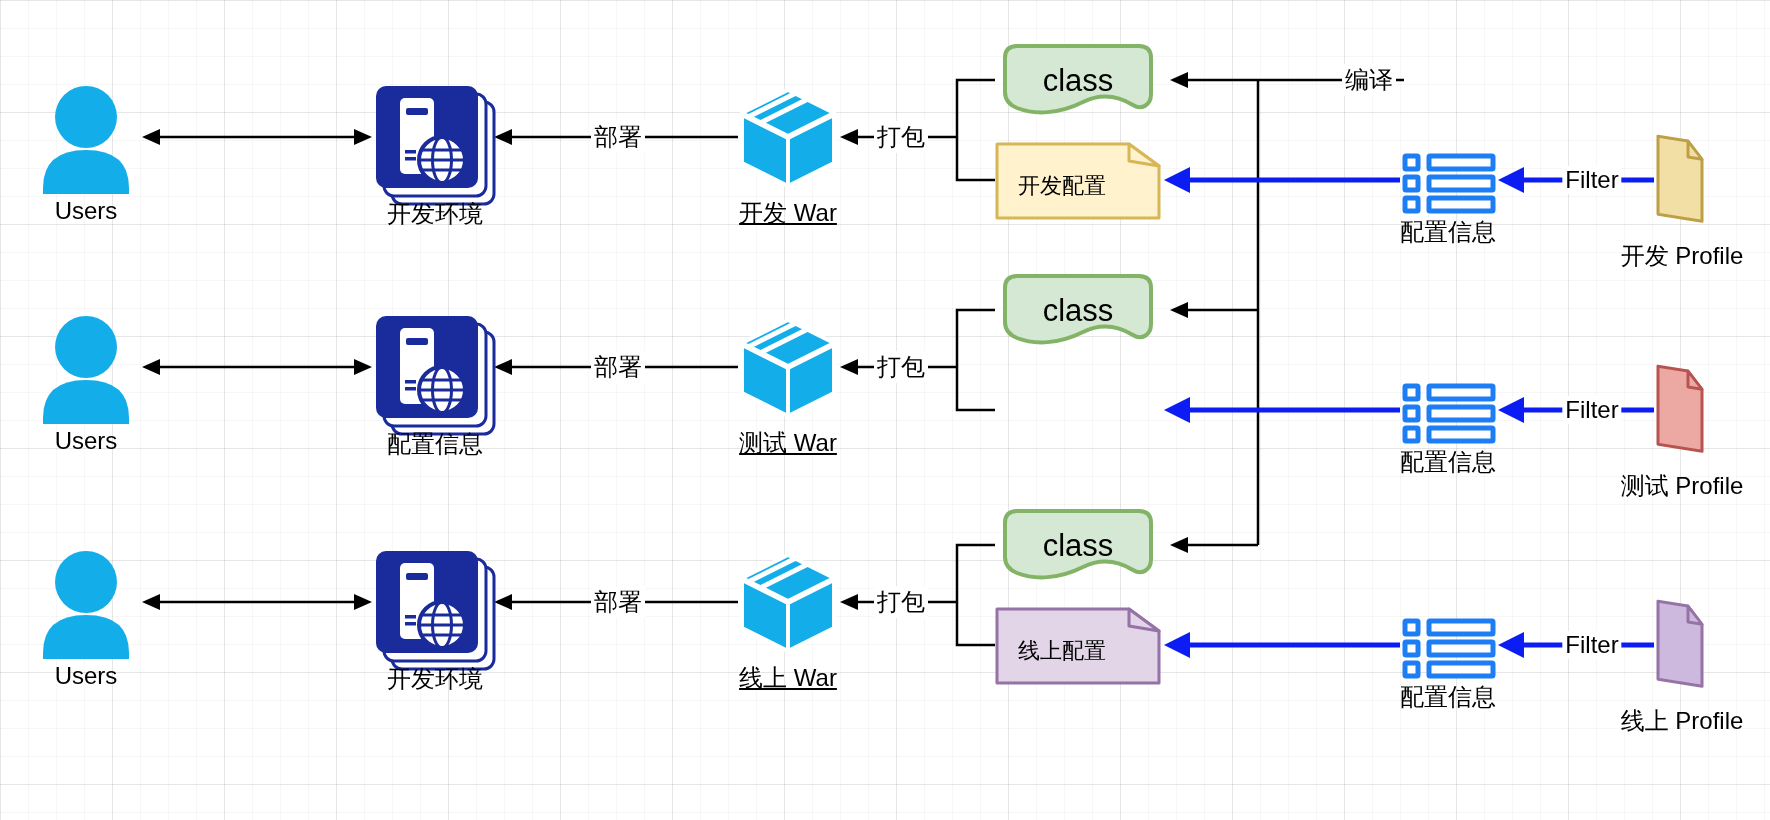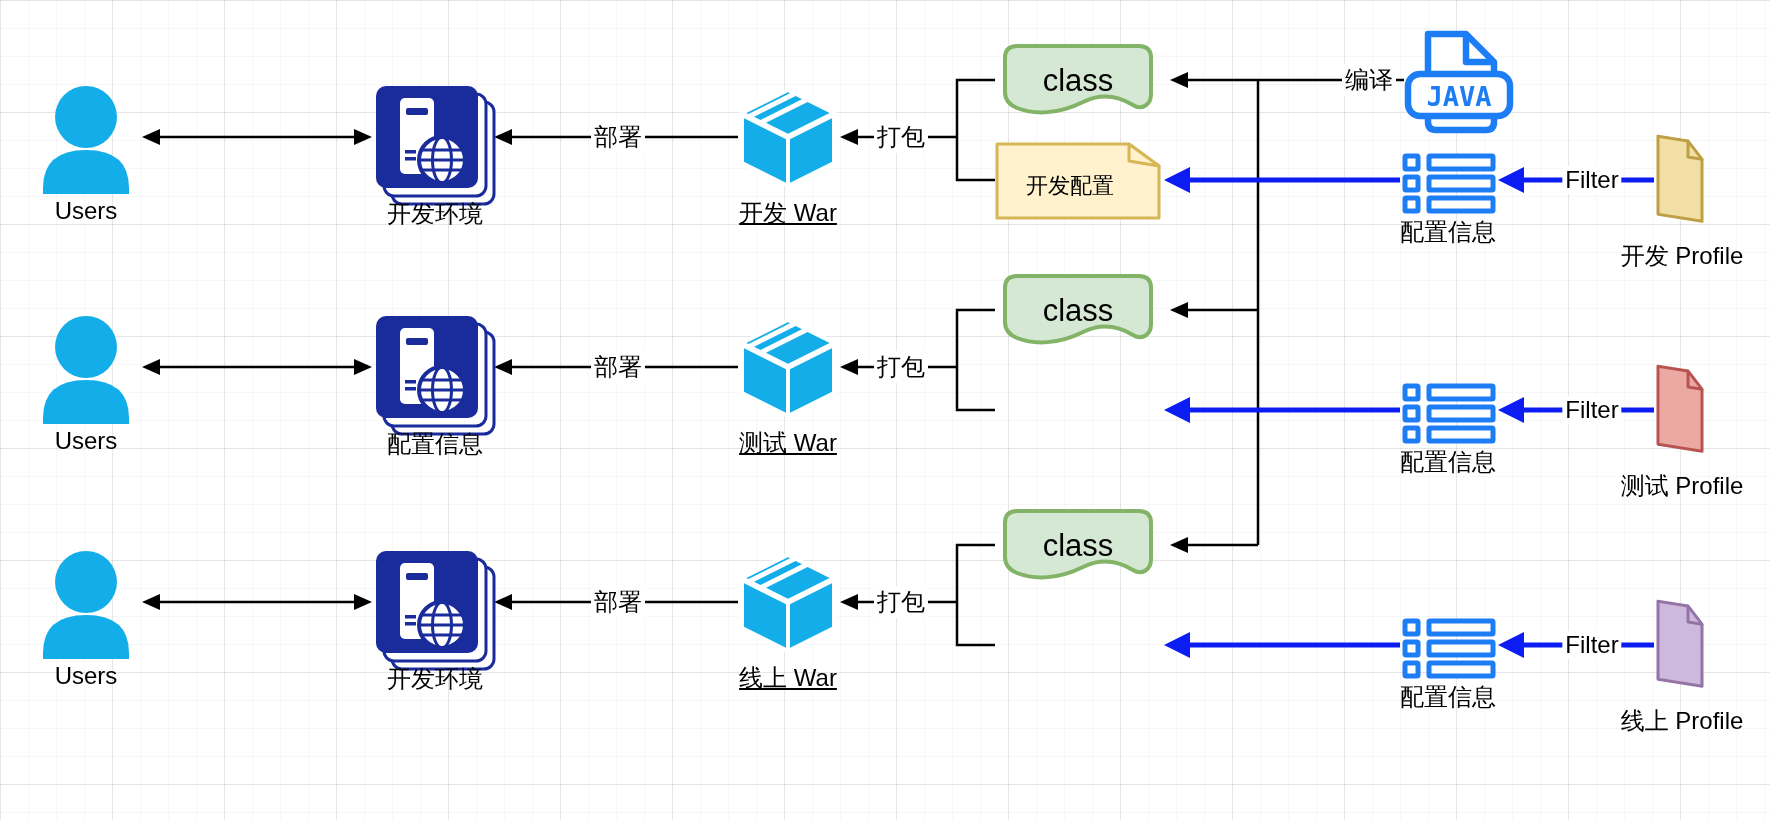--- a/index.html
+++ b/index.html
@@ -47,21 +47,21 @@
   .noteshape{stroke-width:3;stroke-linejoin:round;}
   .profshape{stroke-width:3;stroke-linejoin:round;}
   
   .users{left:38px;top:calc(84px + var(--dy));}
   .users-lbl{left:26px;top:calc(198px + var(--dy));width:120px;}
   .env{left:374px;top:calc(84px + var(--dy));}
   .env-lbl{left:374px;top:calc(201px + var(--dy));width:122px;}
   .war{left:740px;top:calc(88px + var(--dy));}
   .war-lbl{left:728px;top:calc(200px + var(--dy));width:120px;text-decoration:underline;}
   .class-box{left:995px;top:calc(42px + var(--dy));width:166px;height:78px;}
-  .config-note{left:995px;top:calc(142px + var(--dy));width:134px;height:78px;padding-left:8px;}
+  .config-note{left:995px;top:calc(142px + var(--dy));width:134px;height:78px;}
   .confinfo{left:1402px;top:calc(153px + var(--dy));}
   .confinfo-lbl{left:1392px;top:calc(219px + var(--dy));width:112px;}
   .profile{left:1656px;top:calc(130px + var(--dy));}
   .profile-lbl{left:1608px;top:calc(243px + var(--dy));width:148px;}
   .deploy-lbl{left:618px;top:calc(137px + var(--dy));}
   .package-lbl{left:901px;top:calc(137px + var(--dy));}
   .filter-lbl{left:1592px;top:calc(180px + var(--dy));}
   .compile-lbl{left:1369px;top:80px;}
   .java{left:1404px;top:30px;}
 </style>
@@ -353,20 +353,27 @@
 
       <div class="linelbl package-lbl">打包</div>
 
       <div class="shape class-box">
         <svg width="166" height="78" viewBox="0 0 166 78">
           <path class="classshape" d="M10,16 Q10,4 22,4 H144 Q156,4 156,16 V52 C156,64 146,68 138,63 C120,52 104,52 88,60 C64,72 40,73 22,66 Q10,61 10,50 Z"></path>
         </svg>
         <span class="shape-text">class</span>
       </div>
 
+      <div class="shape config-note">
+        <svg width="166" height="78" viewBox="0 0 166 78">
+          <path class="noteshape" d="M2,2 H134 L164,24 V76 H2 Z" fill="#E1D5E7" stroke="#9673A6"></path>
+          <path class="noteshape" d="M134,2 L164,24 L134,19 Z" fill="#E1D5E7" stroke="#9673A6"></path>
+        </svg>
+        <span class="shape-text">线上配置</span>
+      </div>
 
       <div class="node confinfo">
         <svg width="94" height="62" viewBox="0 0 94 62">
           <rect class="li" x="3" y="3" width="13" height="13" rx="1"></rect>
           <rect class="li" x="27" y="3" width="64" height="13" rx="1"></rect>
           <rect class="li" x="3" y="24" width="13" height="13" rx="1"></rect>
           <rect class="li" x="27" y="24" width="64" height="13" rx="1"></rect>
           <rect class="li" x="3" y="45" width="13" height="13" rx="1"></rect>
           <rect class="li" x="27" y="45" width="64" height="13" rx="1"></rect>
         </svg>
@@ -382,22 +389,14 @@
             <path class="profshape" d="M32,2 L46,18 L32,18 Z" fill="#CDB9DD" stroke="#9673A6"></path>
           </g>
         </svg>
       </div>
       <div class="lbl profile-lbl">线上 Profile</div>
     </div>
   </div>
 
   <div class="linelbl compile-lbl">编译</div>
 
-  <div class="node java">
-    <svg width="110" height="104" viewBox="0 0 110 104">
-      <path class="jstkf" d="M24,4 H62 L90,32 V92 Q90,100 82,100 H32 Q24,100 24,92 Z"></path>
-      <path class="jstk" d="M62,4 V32 H90"></path>
-      <rect class="jstkf" x="4" y="44" width="102" height="42" rx="12"></rect>
-      <text class="jtext" x="55" y="76" text-anchor="middle">JAVA</text>
-    </svg>
-  </div>
 
 </div>
 
 </body></html>

